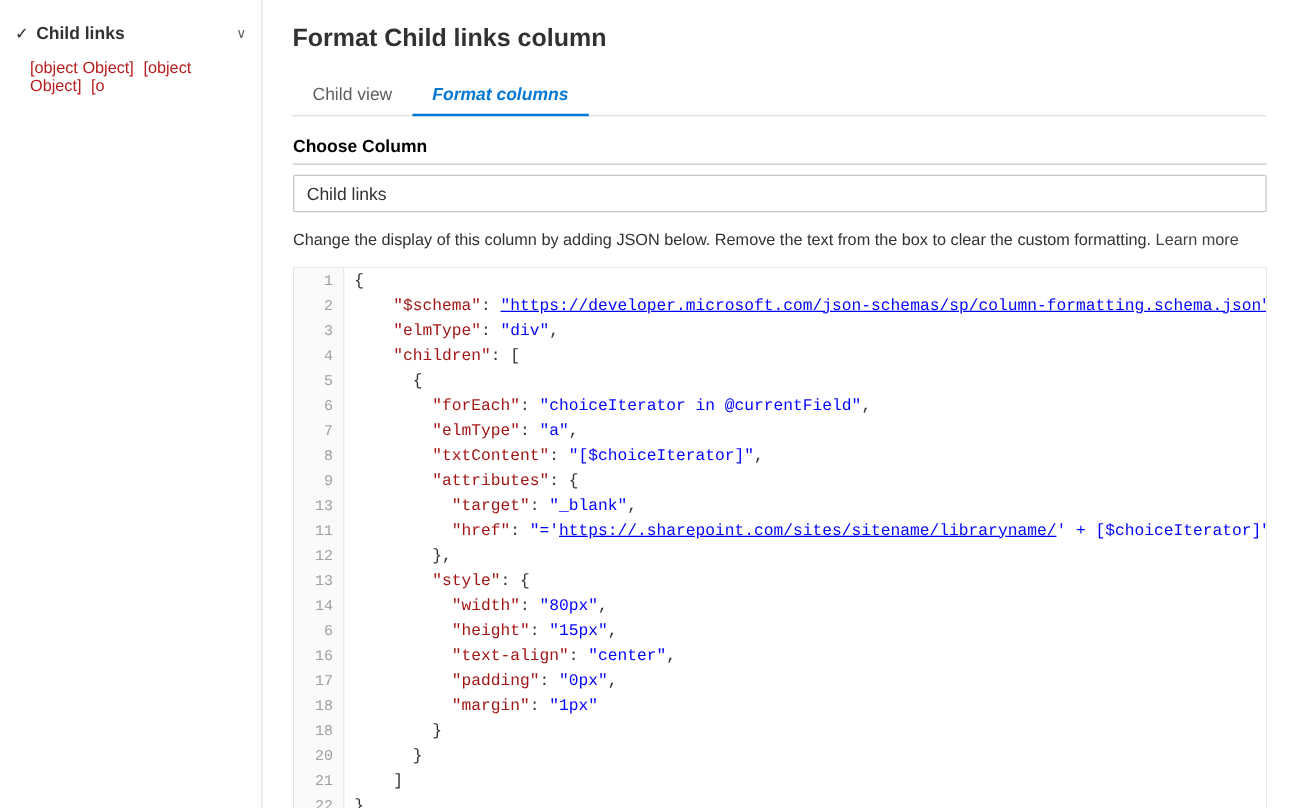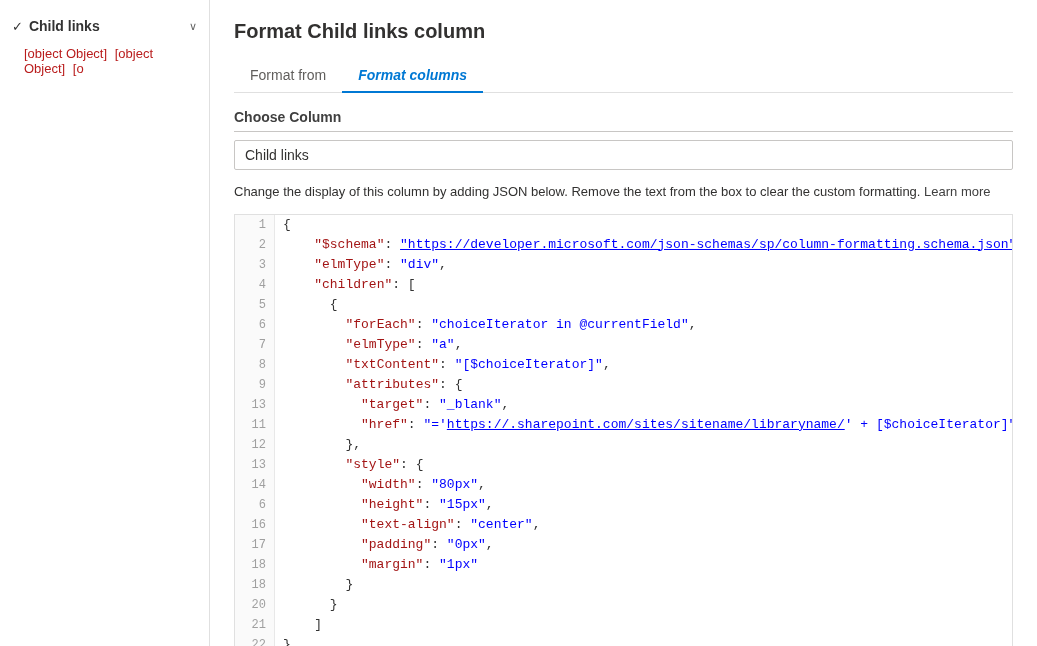--- a/index.html
+++ b/index.html
@@ -96,21 +96,21 @@
 
     .panel-body {
       padding: 0 24px;
       flex: 1;
       overflow-y: auto;
     }
 
     .choose-column-label {
       font-size: 14px;
       font-weight: 600;
-      color: #404040;
+      color: #000000;
       margin-bottom: 6px;
     }
     .choose-column-divider {
       border: none;
       border-top: 1px solid #c8c6c4;
       margin-bottom: 8px;
     }
 
     .column-selector {
       width: 100%;
@@ -184,21 +184,21 @@
     <a href="#">[object Object]</a>
     <a href="#">[object Object]</a>
     <a href="#">[o</a>
   </div>
 </div>
 
 <div class="main">
   <div class="panel-header">
     <div class="panel-title">Format Child links column</div>
     <div class="tabs">
-      <div class="tab">Format from</div>
+      <div class="tab">Child view</div>
       <div class="tab active">Format columns</div>
     </div>
   </div>
 
   <div class="panel-body">
     <div class="choose-column-label">Choose Column</div>
     <hr class="choose-column-divider">
     <input class="column-selector" type="text" value="Child links" style="">
 
     <div class="description-text">

